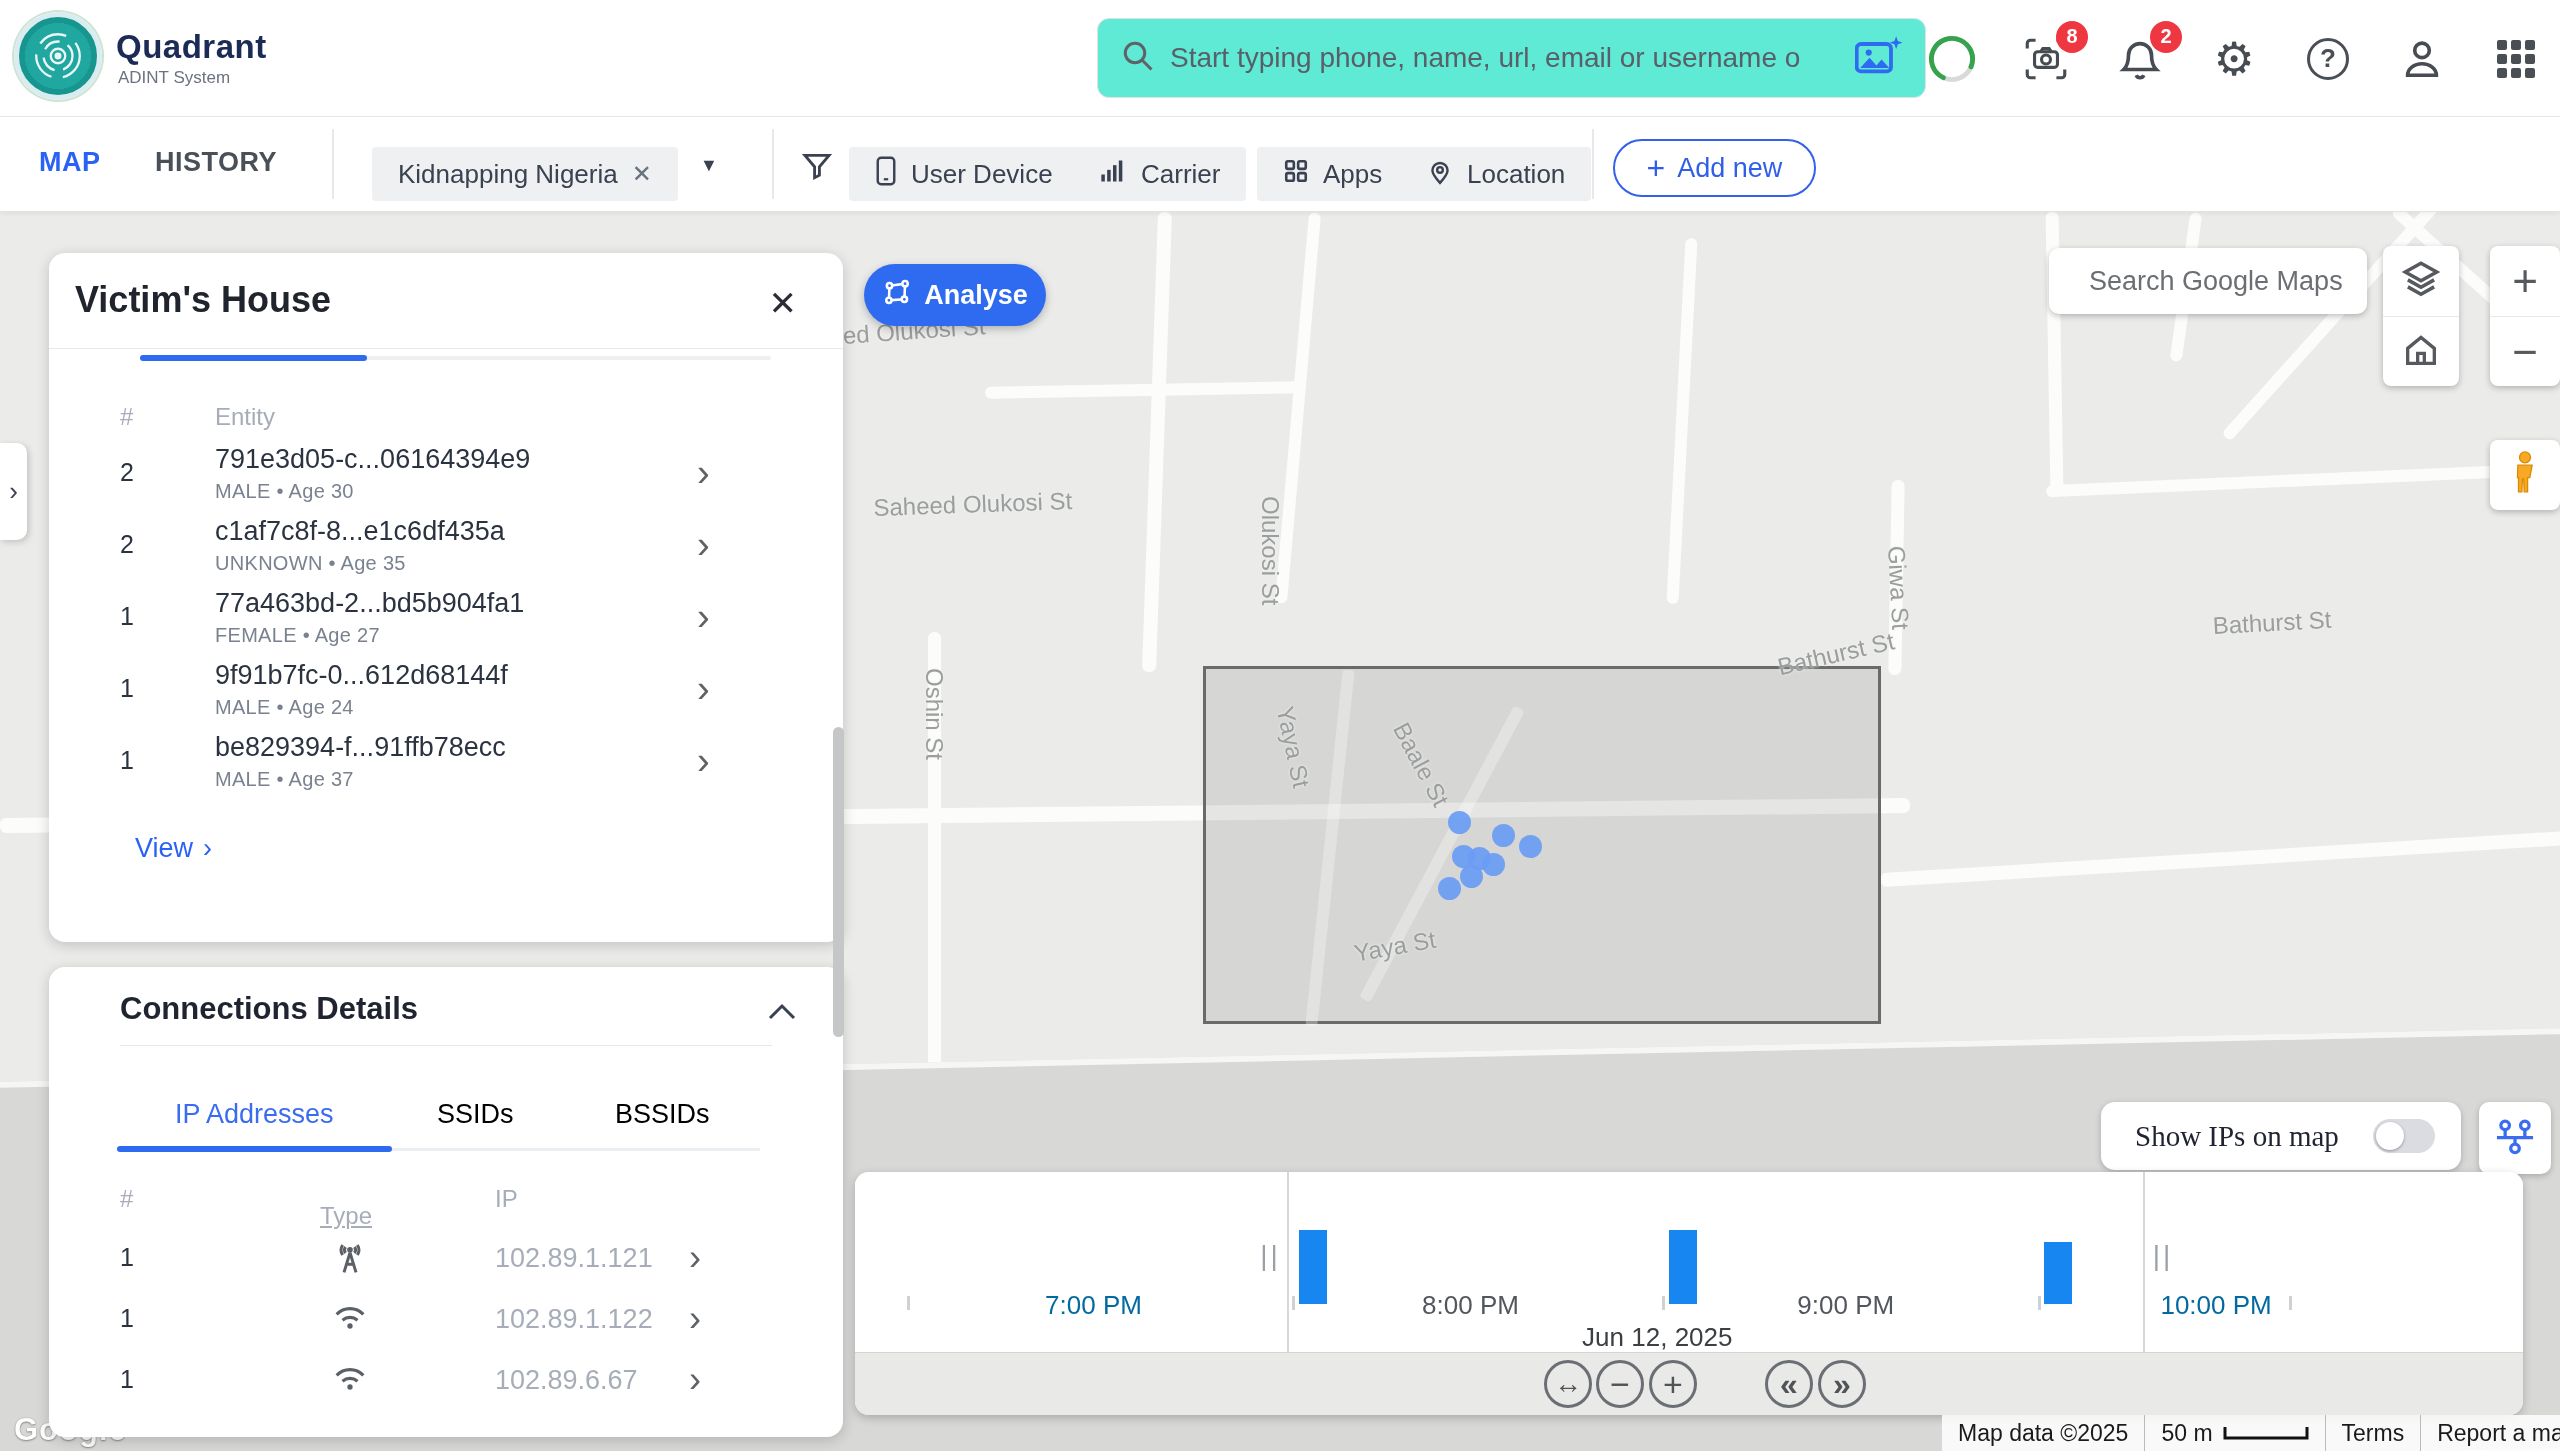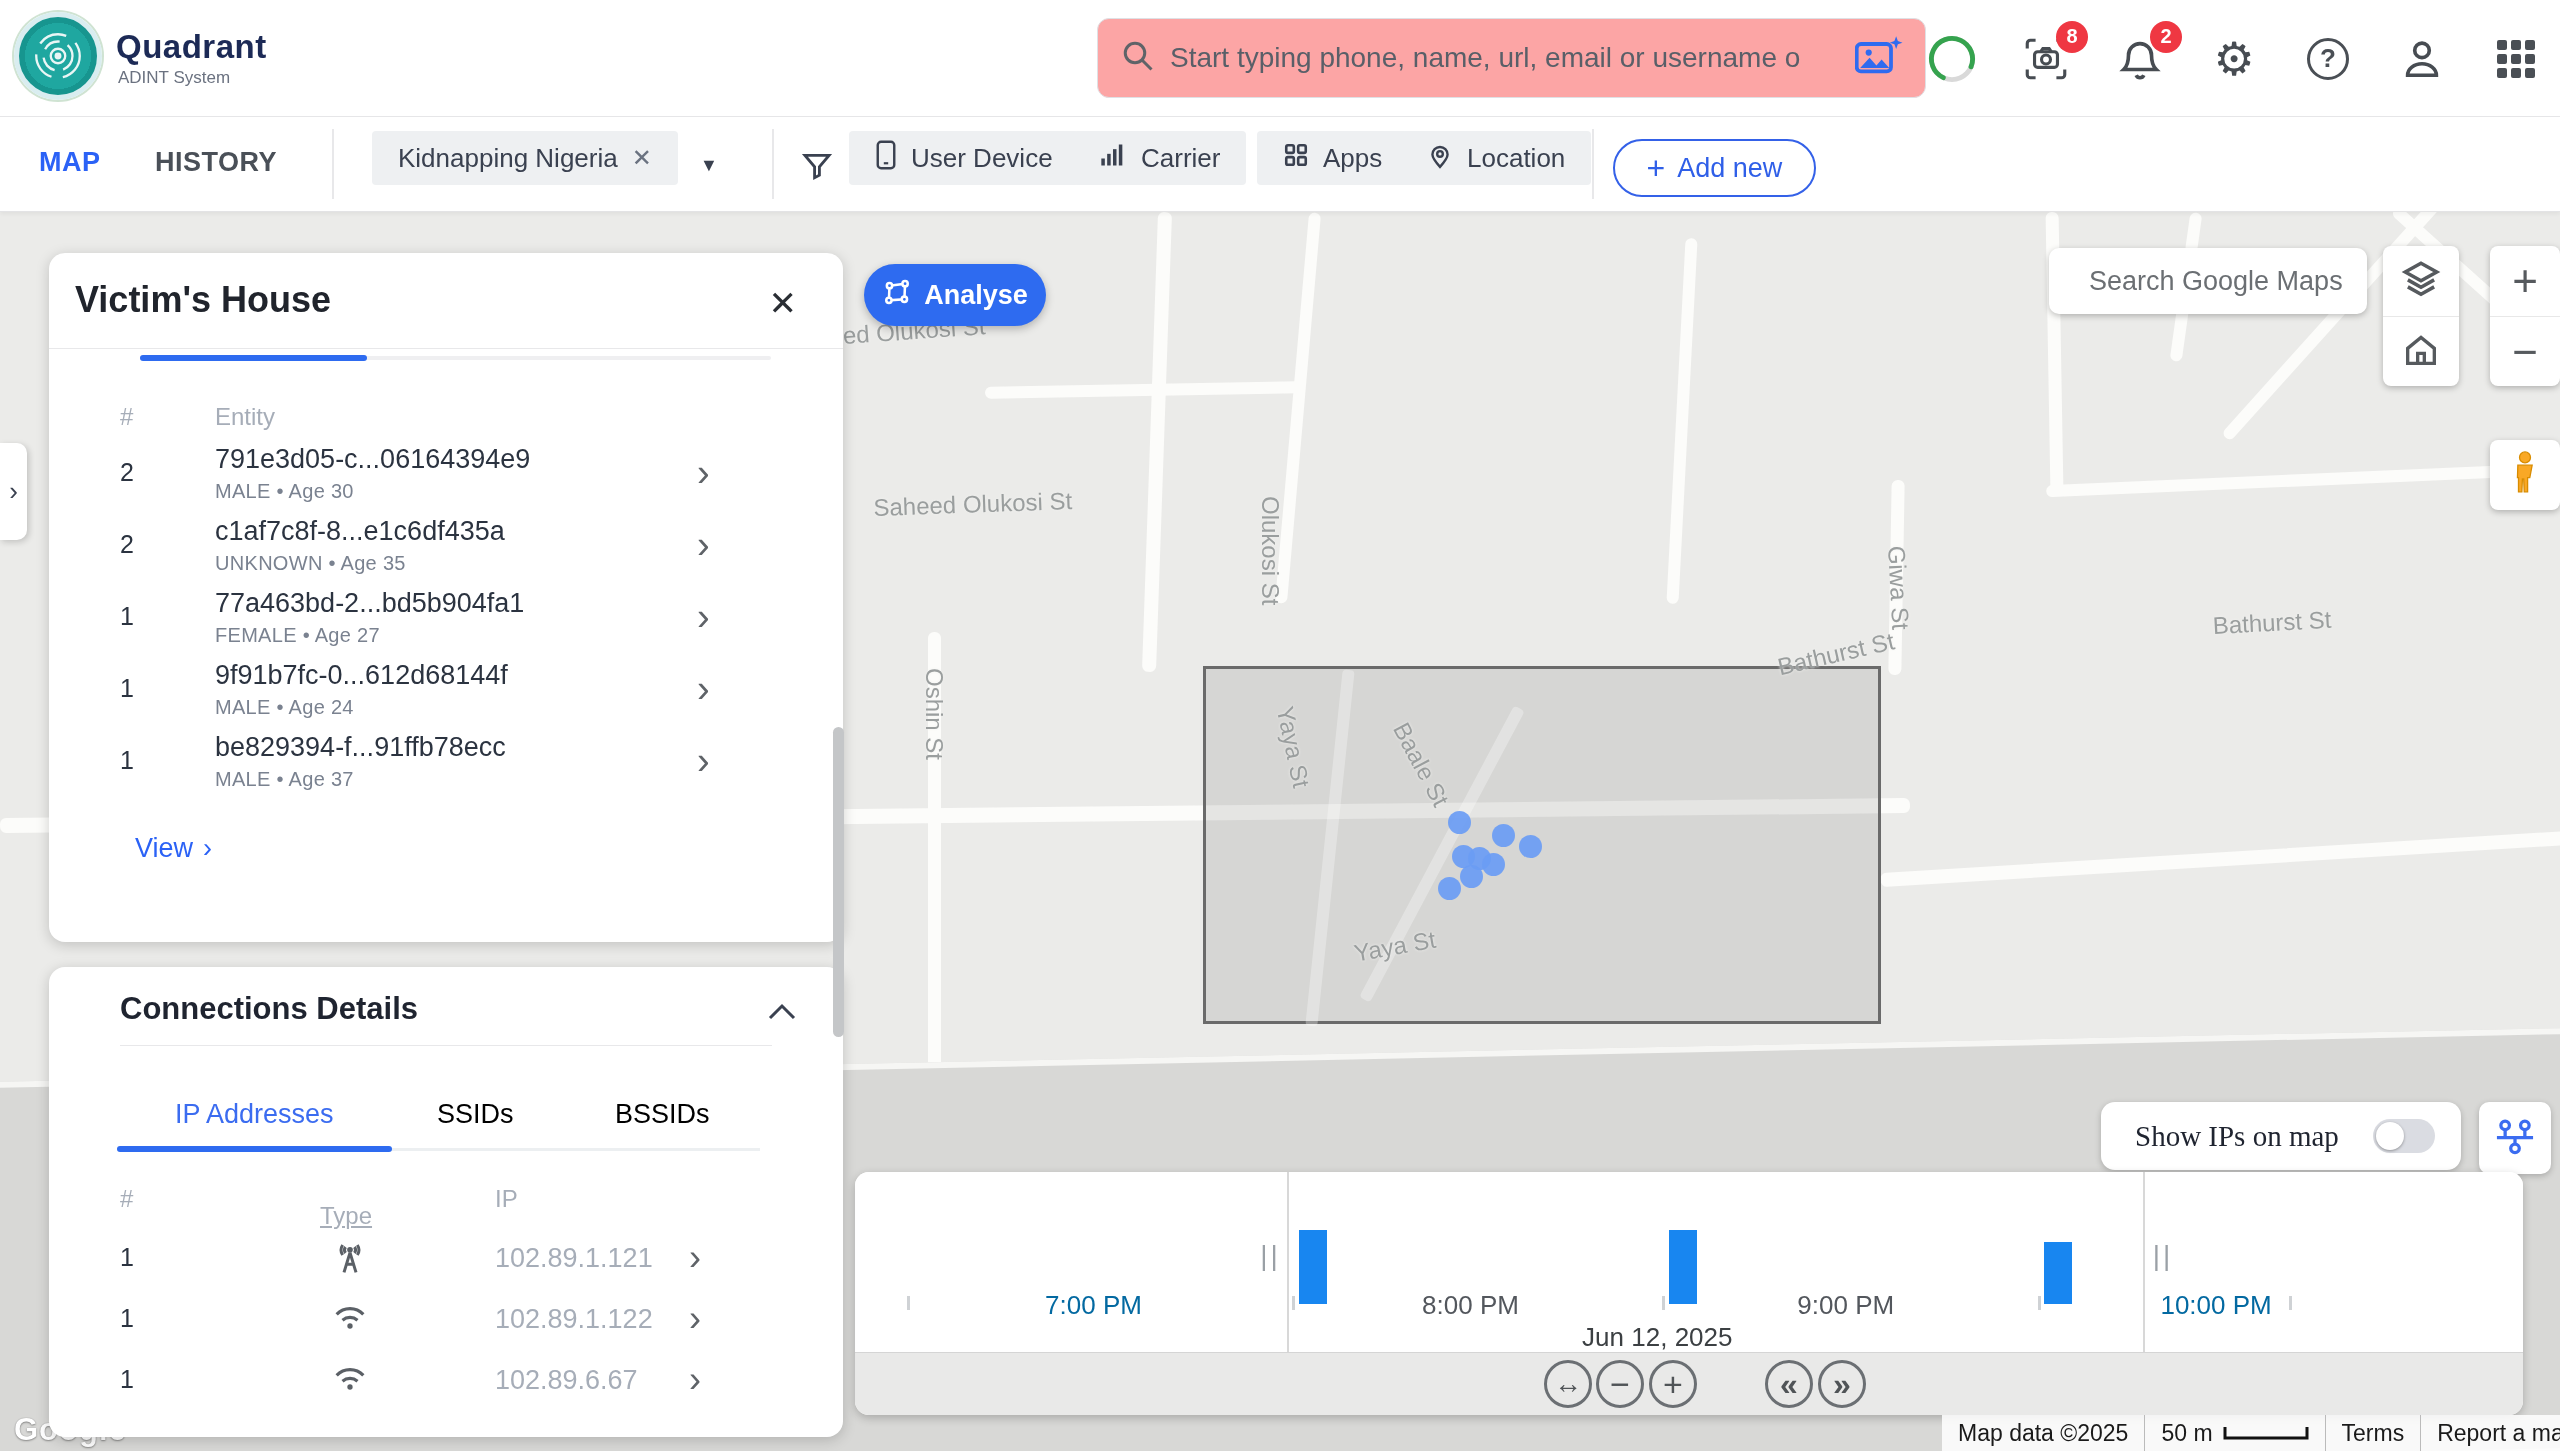--- a/index.html
+++ b/index.html
@@ -7,37 +7,37 @@
   body { font-family:"Liberation Sans", sans-serif; background:#ebebe9; position:relative; }
   .abs { position:absolute; }
 
   
   #top-header { position:absolute; left:0; top:0; width:2560px; height:117px; background:#fff; border-bottom:1px solid #e6e6e8; z-index:30; }
   #logo-circle { position:absolute; left:14px; top:12px; width:88px; height:88px; border-radius:50%;
     background:radial-gradient(circle at 50% 50%, #1fa7a0 0 60%, #17958f 60% 100%); border:5px solid #d9edf0; box-shadow:0 0 0 2px #cfe3d2; }
   #logo-circle svg { position:absolute; left:10px; top:10px; }
   .brand-name { position:absolute; left:116px; top:28px; font-size:33px; font-weight:bold; color:#1c2a56; letter-spacing:.5px; }
   .brand-sub  { position:absolute; left:118px; top:68px; font-size:17px; color:#6b7280; }
-  #search-bar { position:absolute; left:1097px; top:18px; width:829px; height:80px; background:#fca5a5; border:1px solid #dfe1e5; border-radius:12px; display:flex; align-items:center; }
+  #search-bar { position:absolute; left:1097px; top:18px; width:829px; height:80px; background:#5eead4; border:1px solid #dfe1e5; border-radius:12px; display:flex; align-items:center; }
   #search-bar .ph { font-size:28px; color:#595f68; margin-left:14px; flex:1; white-space:nowrap; overflow:hidden; }
   #search-bar .sicon { margin-left:22px; }
   #search-bar .iicon { margin-right:22px; }
   .hdr-actions { position:absolute; right:18px; top:0; height:117px; display:flex; align-items:center; gap:42px; }
   .hicon { position:relative; width:52px; height:52px; display:flex; align-items:center; justify-content:center; }
   .badge { position:absolute; top:-12px; right:-16px; min-width:32px; height:32px; border-radius:16px; background:#ef3742; color:#fff; font-size:20px; font-weight:bold; display:flex; align-items:center; justify-content:center; padding:0 6px; }
   .help-circ { width:42px; height:42px; border-radius:50%; border:3px solid #4a4f55; color:#4a4f55; font-size:26px; font-weight:bold; display:flex; align-items:center; justify-content:center; }
   .grid9 { display:grid; grid-template-columns:repeat(3,10px); grid-template-rows:repeat(3,10px); gap:4px; }
   .grid9 i { background:#4a4f55; border-radius:2px; }
 
   
   #toolbar { position:absolute; left:0; top:117px; width:2560px; height:95px; background:#fff; border-bottom:1px solid #e3e3e5; box-shadow:0 2px 4px rgba(0,0,0,.05); z-index:29; }
   .tab-map { position:absolute; left:39px; top:30px; font-size:27px; font-weight:bold; color:#2b62f6; letter-spacing:.5px; }
   .tab-history { position:absolute; left:155px; top:30px; font-size:27px; font-weight:bold; color:#4a5058; letter-spacing:.5px; }
   .vdiv { position:absolute; top:12px; height:70px; width:2px; background:#e8e8ea; }
-  .chip { position:absolute; top:14px; height:54px; background:#eef0f2; border-radius:4px; display:flex; align-items:center; gap:14px; padding:0 26px; font-size:26px; color:#3a4150; font-weight:500; white-space:nowrap; }
+  .chip { position:absolute; top:30px; height:54px; background:#eef0f2; border-radius:4px; display:flex; align-items:center; gap:14px; padding:0 26px; font-size:26px; color:#3a4150; font-weight:500; white-space:nowrap; }
   .chip .x { font-size:24px; color:#6a7280; }
   .caret { position:absolute; left:700px; top:38px; font-size:18px; color:#3a4150; }
   #add-new { position:absolute; left:1613px; top:22px; width:203px; height:58px; border:2px solid #3461e8; border-radius:30px; color:#2f5fe8; font-size:27px; display:flex; align-items:center; justify-content:center; gap:12px; background:#fff; }
   #add-new b { font-size:32px; font-weight:normal; }
 
   
   #map { position:absolute; left:0; top:212px; width:2560px; height:1239px; background:#ebebe9; overflow:hidden; z-index:1; }
   .street { position:absolute; background:#fcfcfa; border-radius:6px; }
   .slabel { position:absolute; font-size:24px; font-weight:500; color:#9a9e9e; white-space:nowrap; text-shadow:0 0 3px #f2f2f0; transform-origin:left top; z-index:3; }
   #road-band { position:absolute; left:-10px; top:870px; width:2600px; height:420px; background:#d8d8d6; border-top:6px solid #f6f6f4; transform:rotate(-1.2deg); transform-origin:left top; z-index:2; }

